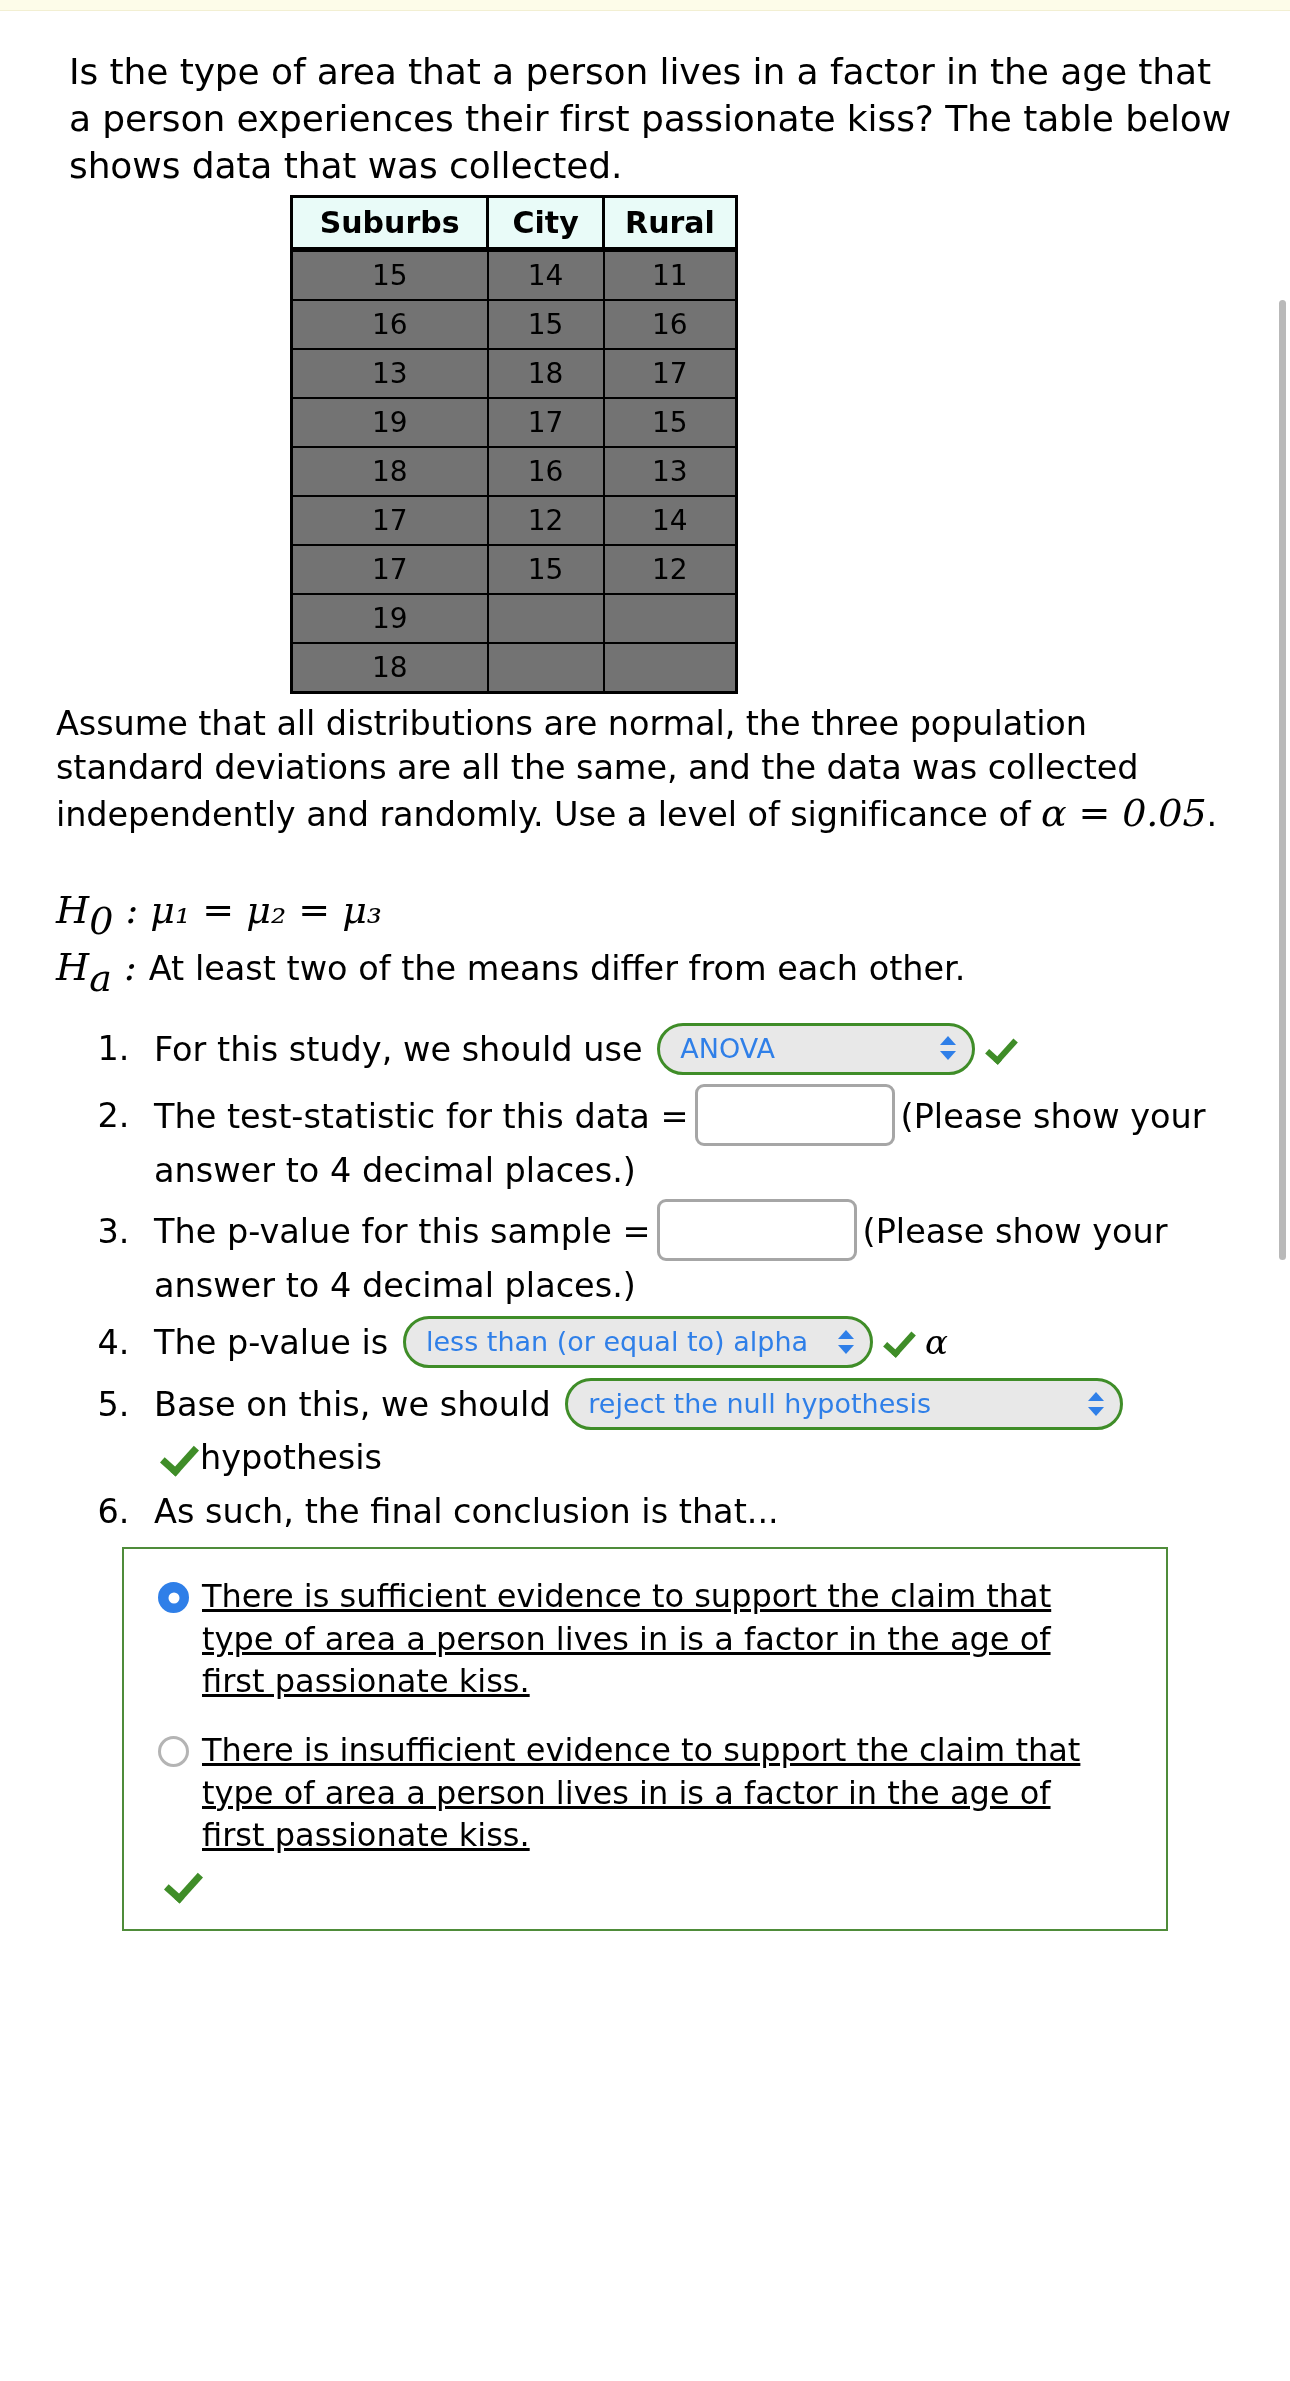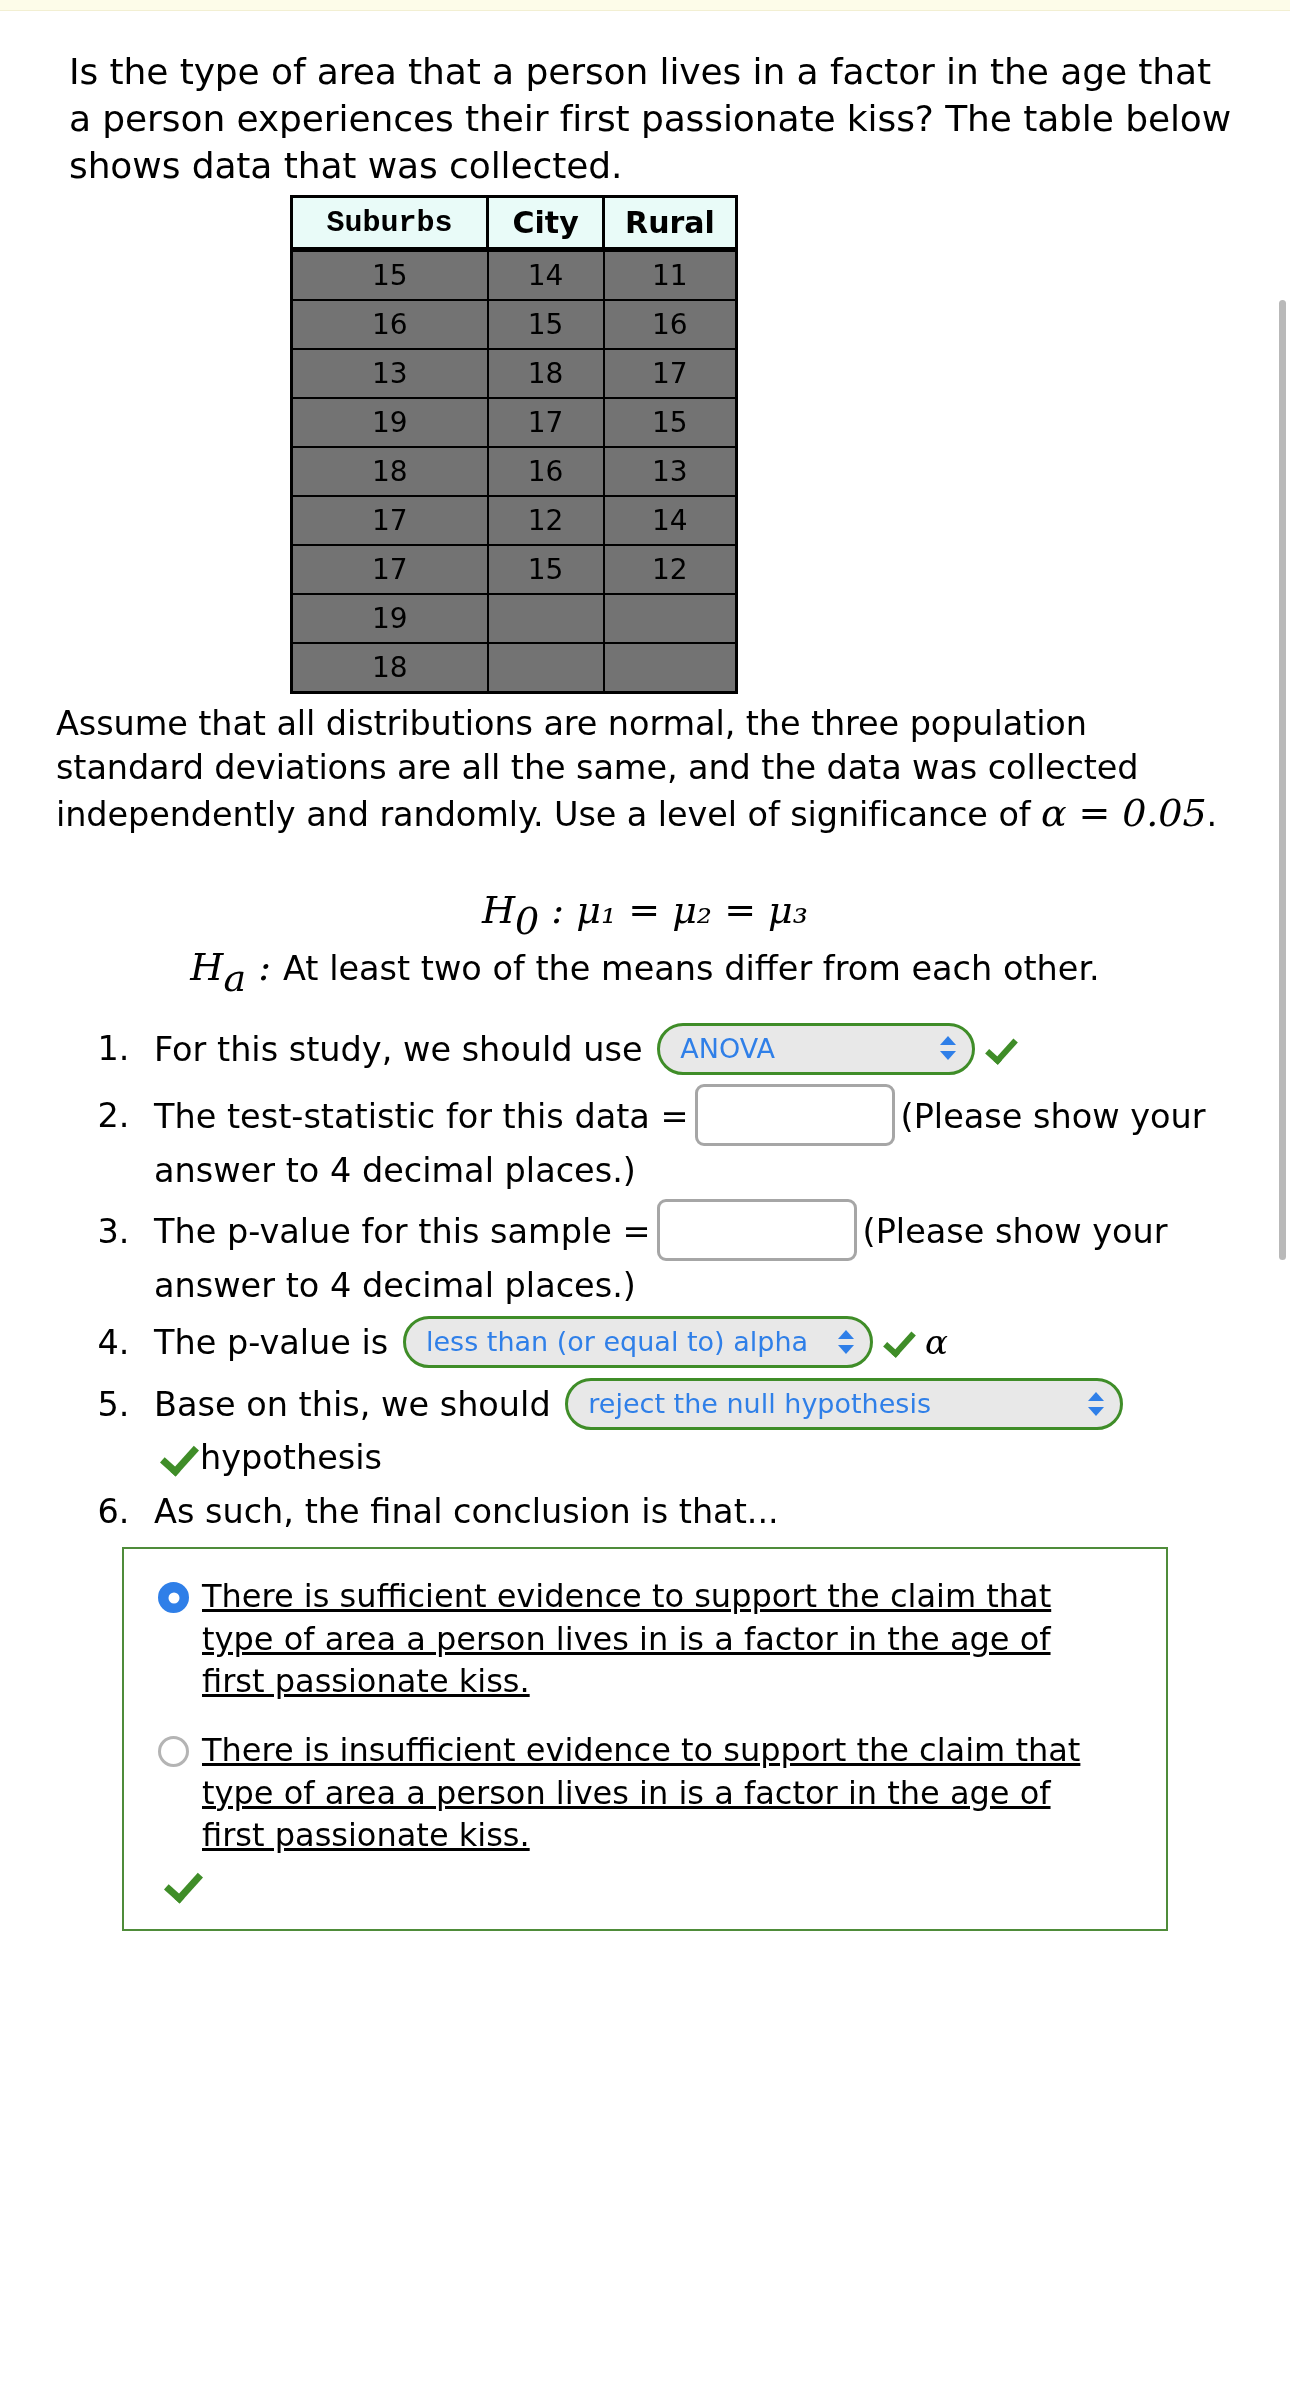--- a/index.html
+++ b/index.html
@@ -62,21 +62,21 @@
     background: #e9fbf8;
     font-weight: bold;
     font-size: 30px;
     padding: 7px 20px;
     text-align: center;
     border-left: 3px solid #3b82f6;
     border-right: 3px solid #000;
     border-bottom: 5px solid #000;
     white-space: nowrap;
   }
-  table.data-table th:first-child { border-left: none; font-family: Liberation Mono, monospace; }
+  table.data-table th:first-child { border-left: none; }
   table.data-table th:last-child  { border-right: none; }
   table.data-table td {
     background: #737373;
     padding: 7px 20px;
     text-align: center;
     border: 2px solid #000;
     height: 46px;
     min-width: 88px;
   }
   table.data-table td:first-child { border-left: none; }
@@ -101,21 +101,20 @@
   .sub {
     font-size: 0.66em;
     vertical-align: -0.28em;
     font-style: italic;
   }
 
   .hypotheses {
     margin: 48px 0 24px 0;
     font-size: 36px;
     line-height: 1.22;
-    text-align: center;
   }
   .hyp-line {
     display: block;
     white-space: nowrap;
   }
   .hyp-line .lead {
     font-family: "DejaVu Serif", "Liberation Serif", serif;
     font-style: italic;
     font-size: 38px;
   }

